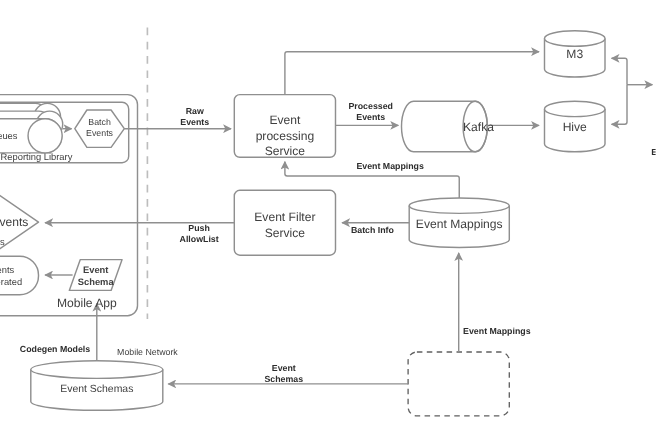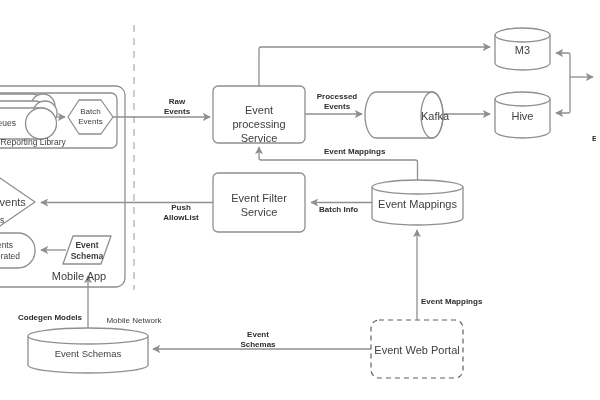--- a/index.html
+++ b/index.html
@@ -114,21 +114,20 @@
   <div class="nl s85" style="left:0px;top:215px;width:10px;text-align:left;">s</div>
   <div class="nl s85" style="left:-30px;top:240px;width:60px;">Events Generated</div>
   <div class="nl s85" style="left:64px;top:240px;width:46px;font-weight:bold;">Event Schema</div>
   <div class="nl" style="left:17px;top:270px;width:60px;margin-left:32px;">Mobile App</div>
   <div class="nl" style="left:219px;top:104px;width:80px;text-align:center;">Event processing Service</div>
   <div class="nl" style="left:229px;top:192px;width:60px;">Event Filter Service</div>
   <div class="nl" style="left:367px;top:110px;width:66px;padding-left:35px;">Kafka</div>
   <div class="nl" style="left:495px;top:44px;width:55px;">M3</div>
   <div class="nl" style="left:495px;top:110px;width:55px;">Hive</div>
   <div class="nl" style="left:372px;top:198px;width:91px;">Event Mappings</div>
-  <div class="nl" style="left:371px;top:344px;width:92px;">Event Web Portal</div>
   <div class="nl s95" style="left:28px;top:348px;width:120px;">Event Schemas</div>
 
   <div class="el" style="left:157px;top:97px;width:40px;">Raw Events</div>
   <div class="el" style="left:311px;top:92px;width:52px;">Processed Events</div>
   <div class="el nowrap" style="left:324px;top:147px;">Event Mappings</div>
   <div class="el nowrap" style="left:319px;top:205px;">Batch Info</div>
   <div class="el" style="left:158px;top:203px;width:46px;">Push AllowList</div>
   <div class="el nowrap" style="left:421px;top:297px;">Event Mappings</div>
   <div class="el" style="left:236px;top:330px;width:44px;">Event Schemas</div>
   <div class="el nowrap" style="left:18px;top:313px;">Codegen Models</div>

